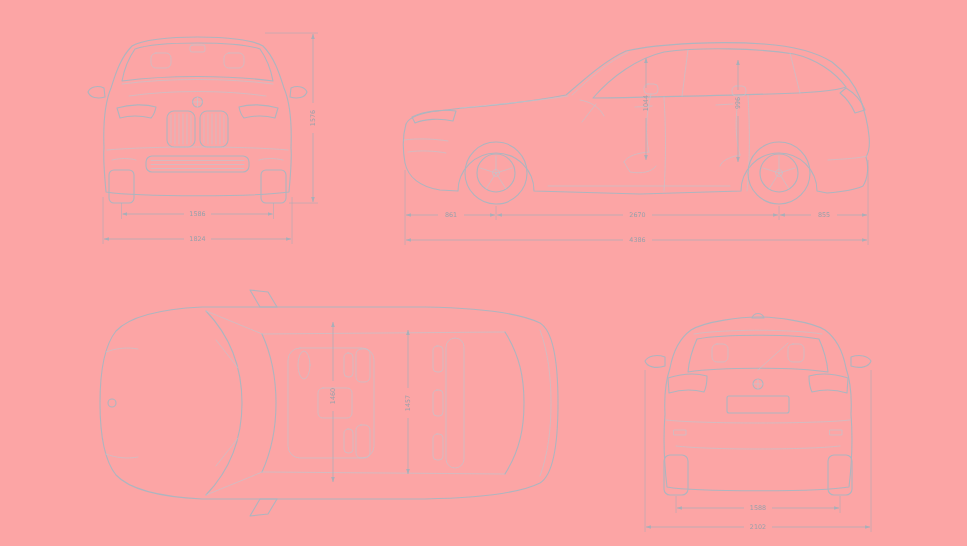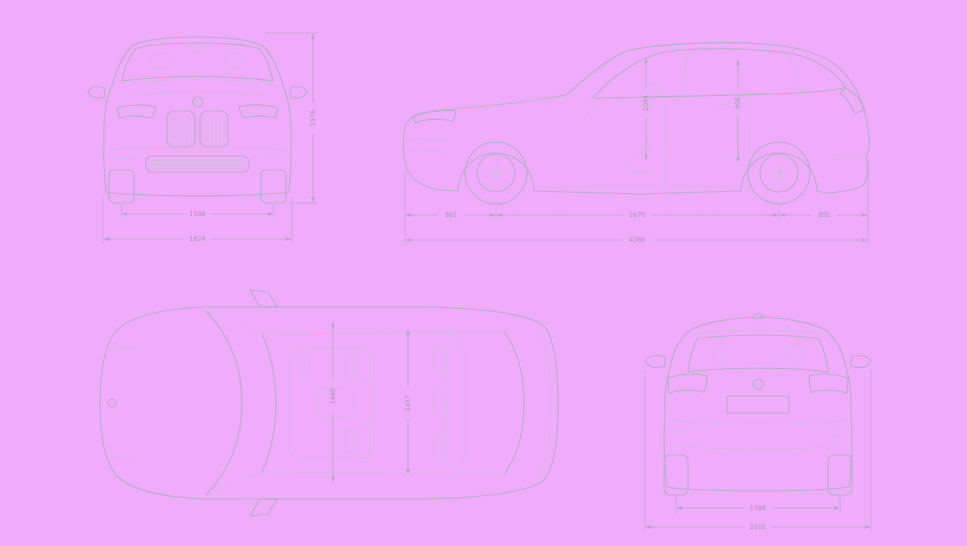--- a/index.html
+++ b/index.html
@@ -1,16 +1,16 @@
 <!DOCTYPE html>
 <html><head>
 <meta charset="utf-8">
 <style>
   html,body{margin:0;padding:0;background:#ffffff;}
-  #stage{position:relative;width:967px;height:546px;background:#f0abfc;overflow:hidden;
+  #stage{position:relative;width:967px;height:546px;background:#fca5a5;overflow:hidden;
          font-family:"DejaVu Sans",sans-serif;}
   svg{display:block;}
   .car{fill:none;stroke:#aeb5bf;stroke-width:1.1;stroke-linejoin:round;stroke-linecap:round;}
   .thin{fill:none;stroke:#c0c6ce;stroke-width:.65;stroke-linejoin:round;stroke-linecap:round;}
   .ext{fill:none;stroke:#a7afb9;stroke-width:.55;}
   .dim{fill:none;stroke:#a7afb9;stroke-width:.7;}
   .dim-text{font-family:"DejaVu Sans",sans-serif;font-size:6.4px;fill:#98a1ab;
             text-anchor:middle;dominant-baseline:central;}
 </style>
 </head>

